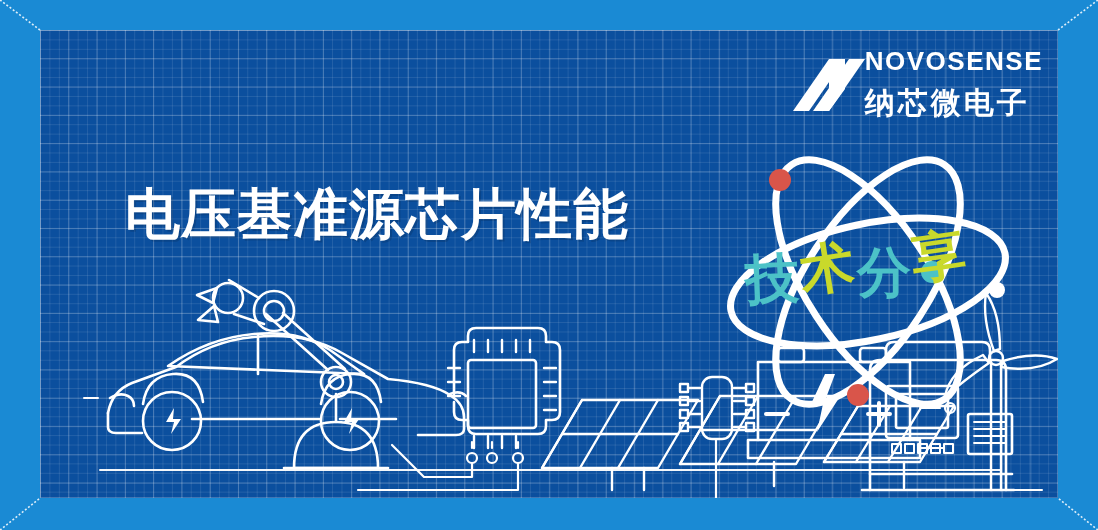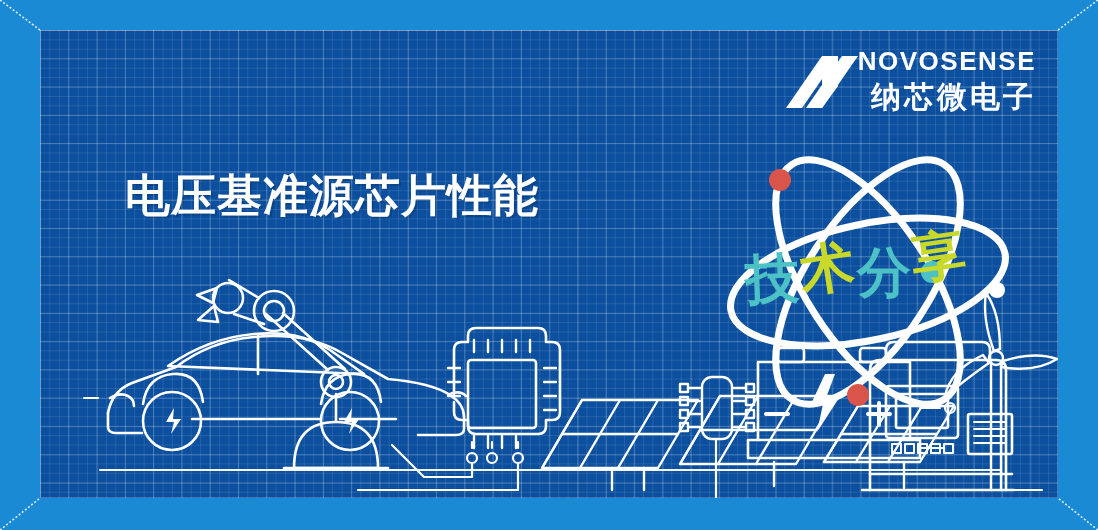--- a/index.html
+++ b/index.html
@@ -40,52 +40,51 @@
   #panel::after{
     content:"";
     position:absolute; inset:0;
     box-shadow: inset 0 0 0 1px rgba(255,255,255,0.22);
     pointer-events:none;
   }
 
   
   #logo {
     position: absolute;
-    right: 22px; top: 18px;
+    right: 15px; top: 18px;
     display: flex; align-items: center; 
     z-index: 12;
-    text-align: right;
   }
   #logo .mark { width: 72px; height: 56px; display:block; }
   #logo .words { display: flex; flex-direction: column; line-height: 1; }
   #logo .latin {
     color: #ffffff;
     font-size: 26px;
     font-weight: 700;
     letter-spacing: 1.5px;
     font-family: "Liberation Sans", sans-serif;
   }
   #logo .cn {
     color: #ffffff;
     font-size: 30px;
     font-weight: 700;
     letter-spacing: 3px;
-    margin-top: 8px;
+    margin-top: 14px;
     font-family: "DejaVu Sans", "Liberation Sans", sans-serif;
   }
 
   
   #headline {
     position: absolute;
-    left: 85px; top: 136px;
+    left: 85px; top: 148px;
     z-index: 10;
     color: #ffffff;
     font-family: "DejaVu Sans", "Liberation Sans", sans-serif;
     font-weight: 700;
-    font-size: 45px;
+    font-size: 55px;
     line-height: 1.33;
     letter-spacing: 1px;
     text-shadow: 2px 2px 0 rgba(0,0,0,0.13);
   }
   #headline .line { white-space: nowrap; display:block; }
 
   
   #atom-wrap {
     position: absolute;
     left: 660px; top: 100px;

